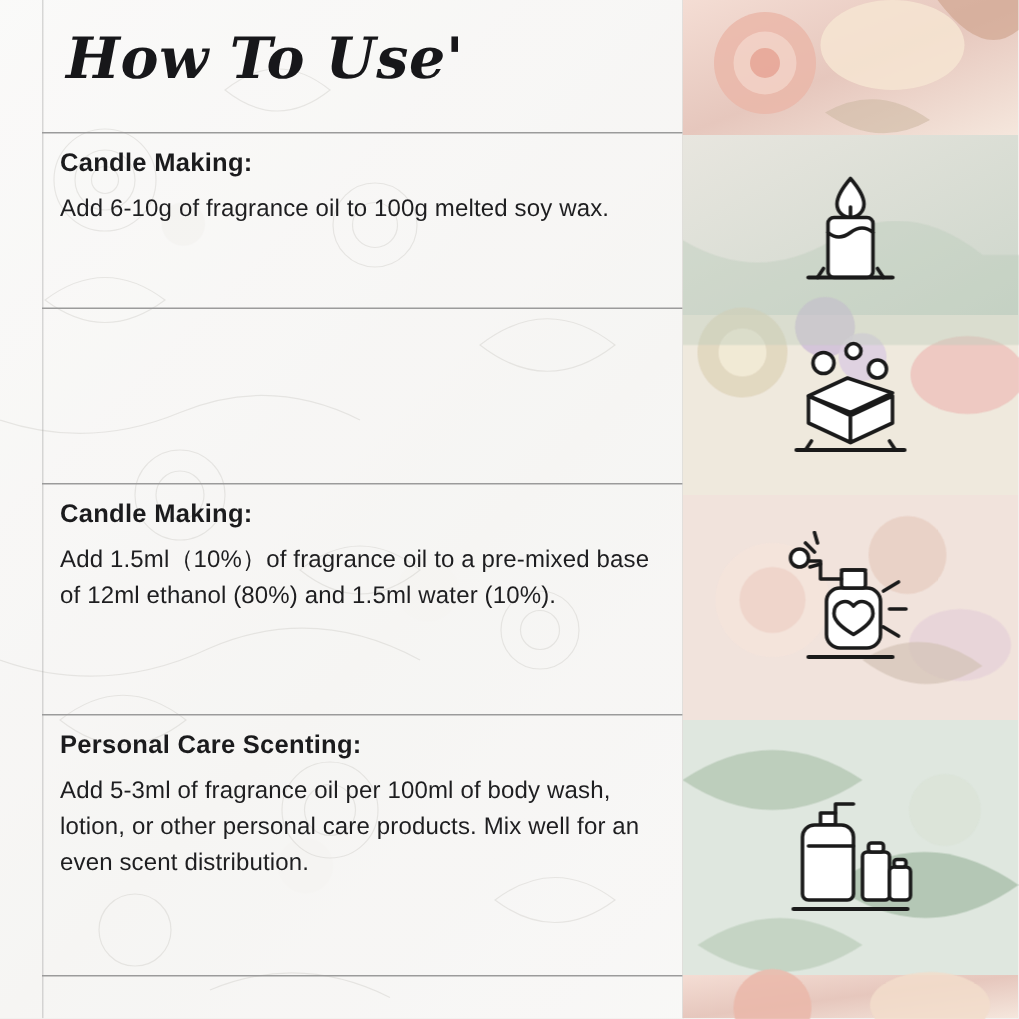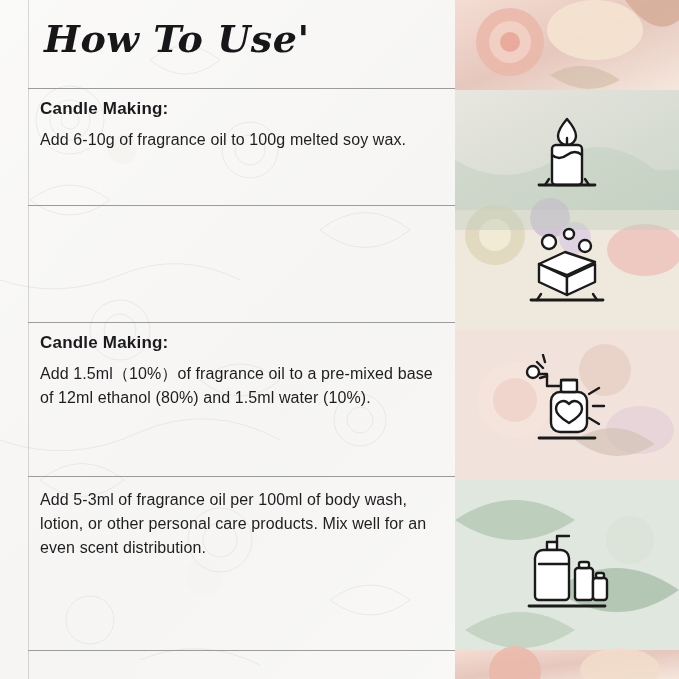--- a/index.html
+++ b/index.html
@@ -176,20 +176,21 @@
     <div class="divider" style="top: 322px;"></div>
 
     <div class="row" style="top: 334px;">
       <h3>Candle Making:</h3>
       <p>Add 1.5ml（10%）of fragrance oil to a pre-mixed base of 12ml ethanol (80%) and 1.5ml water (10%).</p>
     </div>
 
     <div class="divider" style="top: 476px;"></div>
 
     <div class="row" style="top: 488px;">
+      <h3>Personal Care Scenting:</h3>
       <p>Add 5-3ml of fragrance oil per 100ml of body wash, lotion, or other personal care products. Mix well for an even scent distribution.</p>
     </div>
 
     <div class="divider" style="top: 650px;"></div>
   </div>
 
   <div class="photo-strip">
 
     <svg class="strip-bg" viewBox="0 0 224 679" preserveAspectRatio="none">
       <defs>

